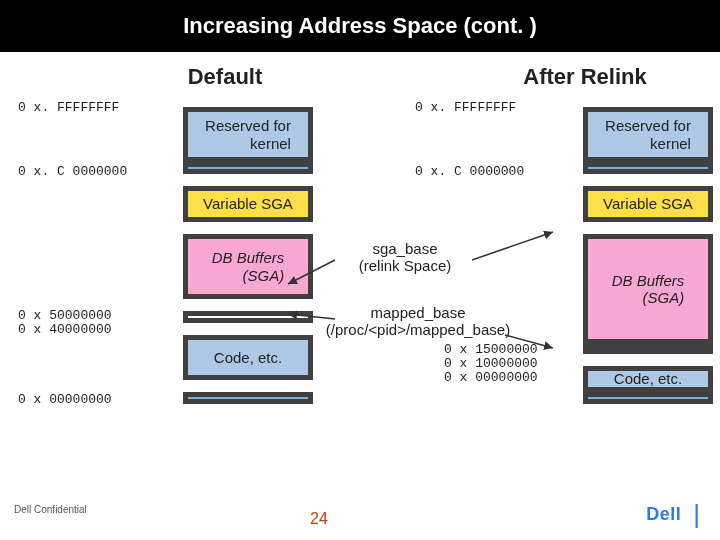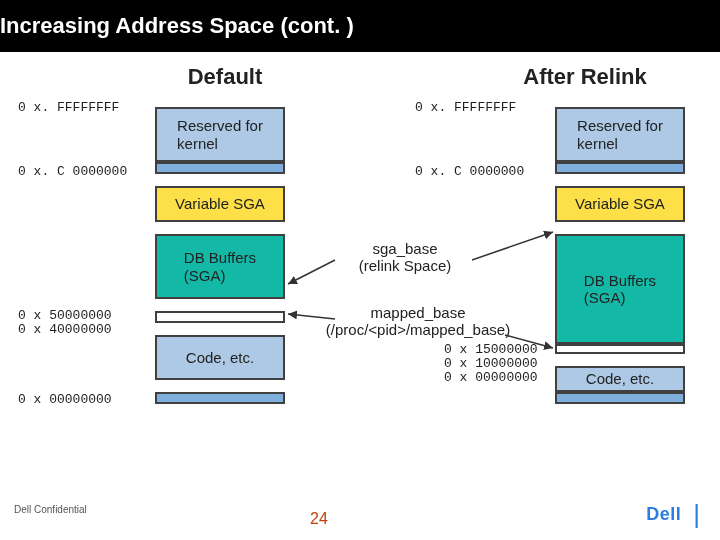--- a/index.html
+++ b/index.html
@@ -9,21 +9,21 @@
     height: 540px;
     font-family: Arial, sans-serif;
     background: #fff;
     position: relative;
   }
   .header {
     background: #000;
     height: 52px;
     display: flex;
     align-items: center;
-    justify-content: flex-start;
+    justify-content: center;
   }
   .header h1 {
     color: #fff;
     font-size: 22px;
     margin: 0;
     font-weight: bold;
   }
   .stage {
     position: relative;
     width: 720px;
@@ -45,33 +45,34 @@
   }
   .addrR {
     position: absolute;
     font-family: "Courier New", monospace;
     font-size: 13px;
     color: #222;
     text-align: right;
   }
   .block {
     position: absolute;
-    border: 2px solid #404040;
+    border: 5px solid #404040;
     display: flex;
     align-items: center;
     justify-content: center;
-    text-align: left;
+    text-align: right;
     font-size: 15px;
     line-height: 1.15;
     color: #222;
+    margin-left: 28px;
   }
   .blue1 { background: #aec9e6; }
   .blue2 { background: #7fb0dd; }
   .teal  { background: #fde047; }
-  .green { background: #14b8a6; }
+  .green { background: #f9a8d4; font-style: italic; }
   .white { background: #fff; }
   .annot {
     position: absolute;
     font-size: 15px;
     text-align: center;
     color: #222;
   }
   .footer {
     position: absolute;
     bottom: 0;

